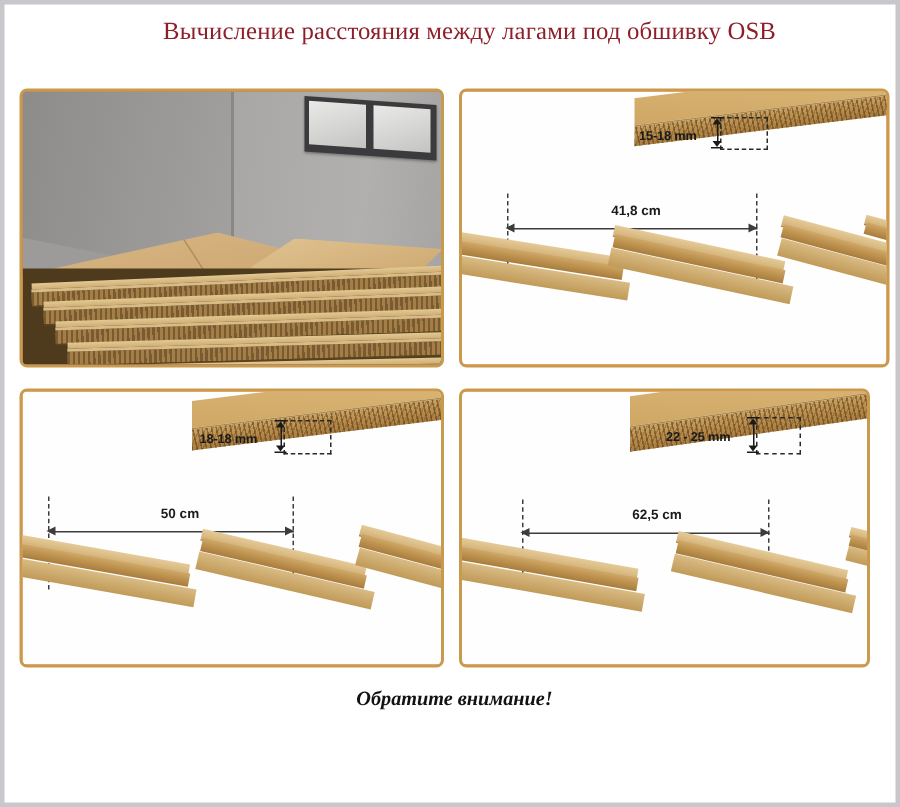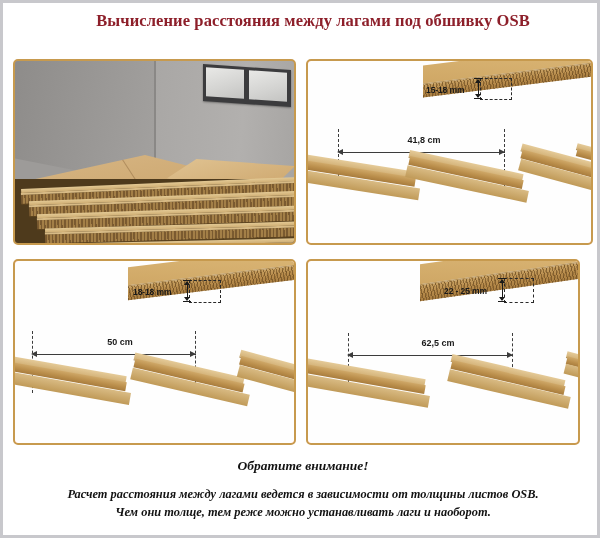--- a/index.html
+++ b/index.html
@@ -22,21 +22,21 @@
   
   .title-bar {
     position: absolute;
     left: 0; top: 8px;
     width: 600px;
     text-align: center;
   }
   .title-text {
     font-family: "Liberation Serif", "DejaVu Serif", serif;
     font-size: 16.5px;
-    font-weight: bold;
+    font-weight: normal;
     color: #8d1f2a;
     letter-spacing: 0.1px;
     white-space: nowrap;
     margin-left: 20px;
   }
   
   .panel {
     position: absolute;
     box-sizing: border-box;
     border: 2px solid #c79a4e;
@@ -422,18 +422,14 @@
       </div>
       <div class="pjoist">
         <div class="pj-flange-top" style="left:258px; top:96px;  width:48px; height:6px;  transform:rotate(14deg);"></div>
         <div class="pj-web" style="left:258px; top:101px; width:48px; height:8px;  transform:rotate(14deg);"></div>
         <div class="pj-flange-bottom" style="left:256px; top:109px; width:52px; height:10px; transform:rotate(14deg);"></div>
       </div>
     </div>
   </div>
 
   <div class="attention">Обратите внимание!</div>
-  <div class="caption">
-    <span class="l1">Расчет расстояния между лагами ведется в зависимости от толщины листов OSB.</span>
-    <span class="l2">Чем они толще, тем реже можно устанавливать лаги и наоборот.</span>
-  </div>
 
 </div>
 
 </body></html>

